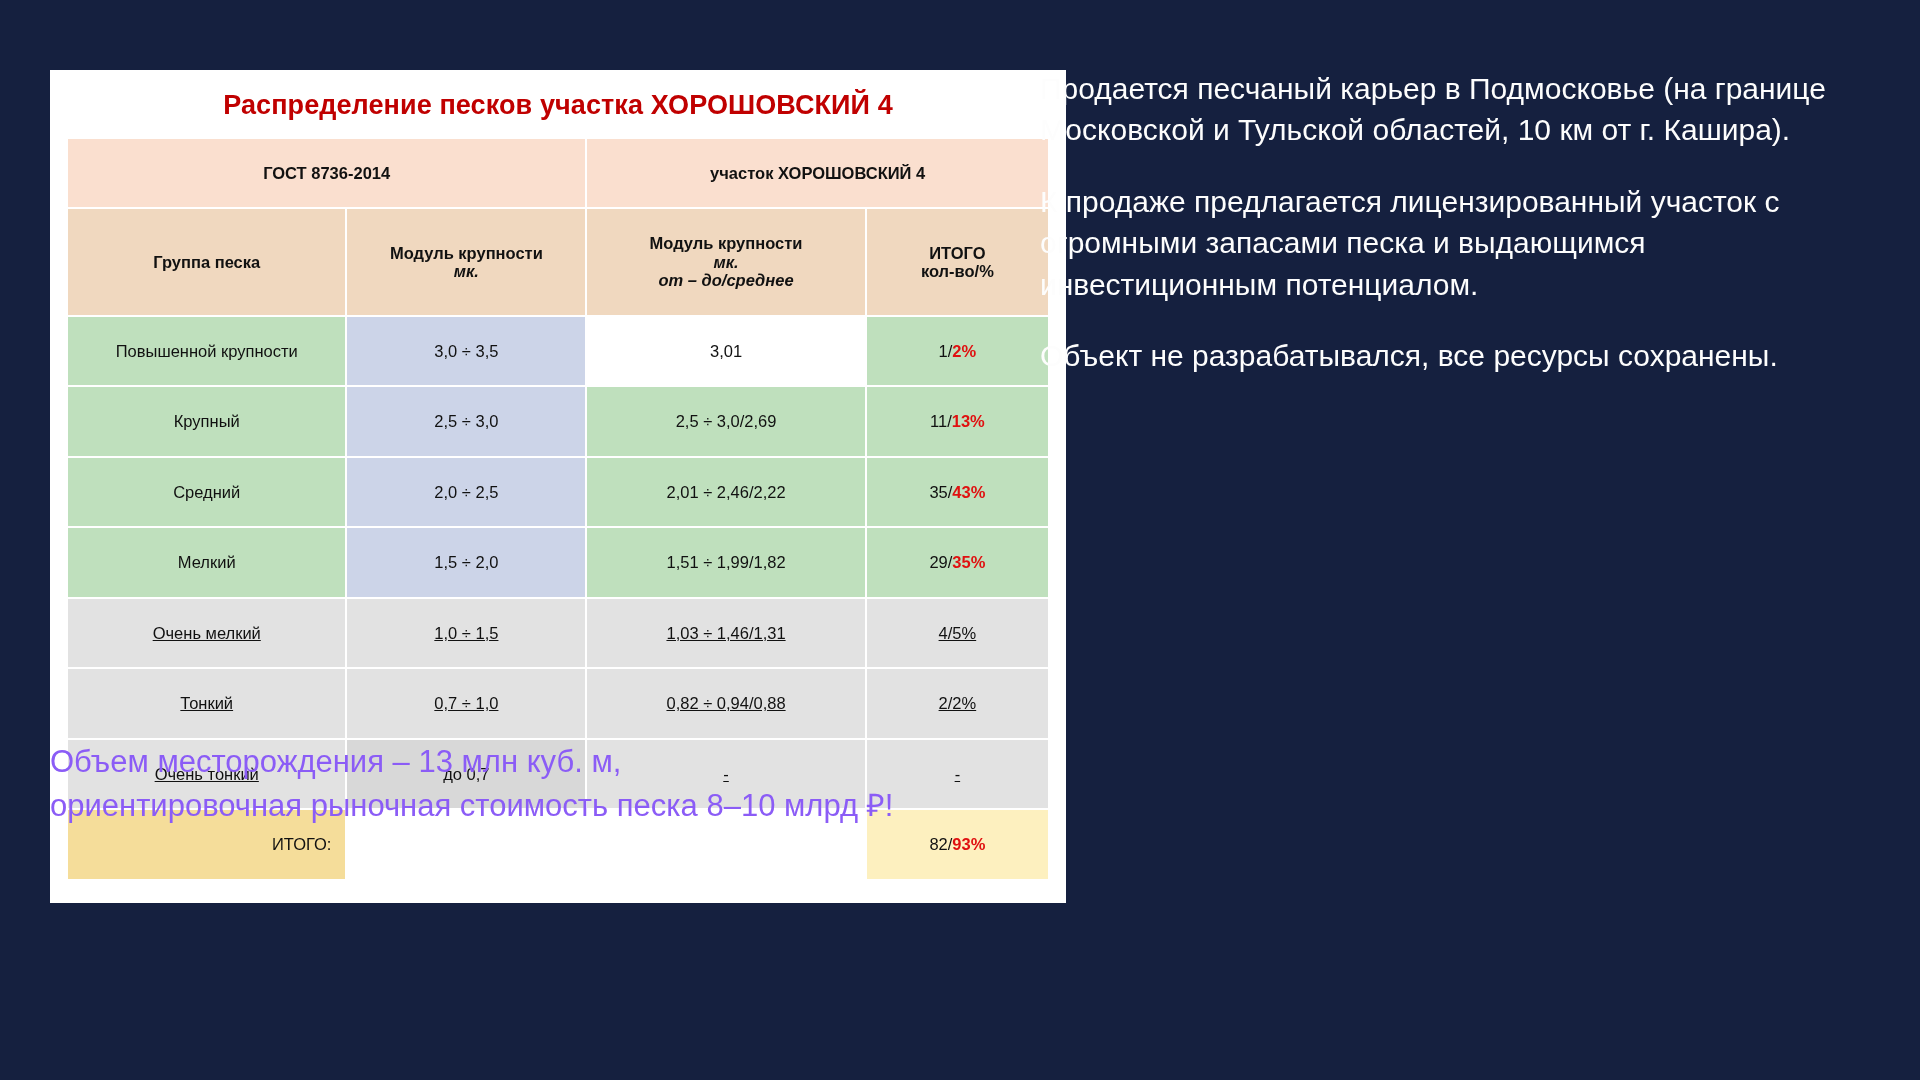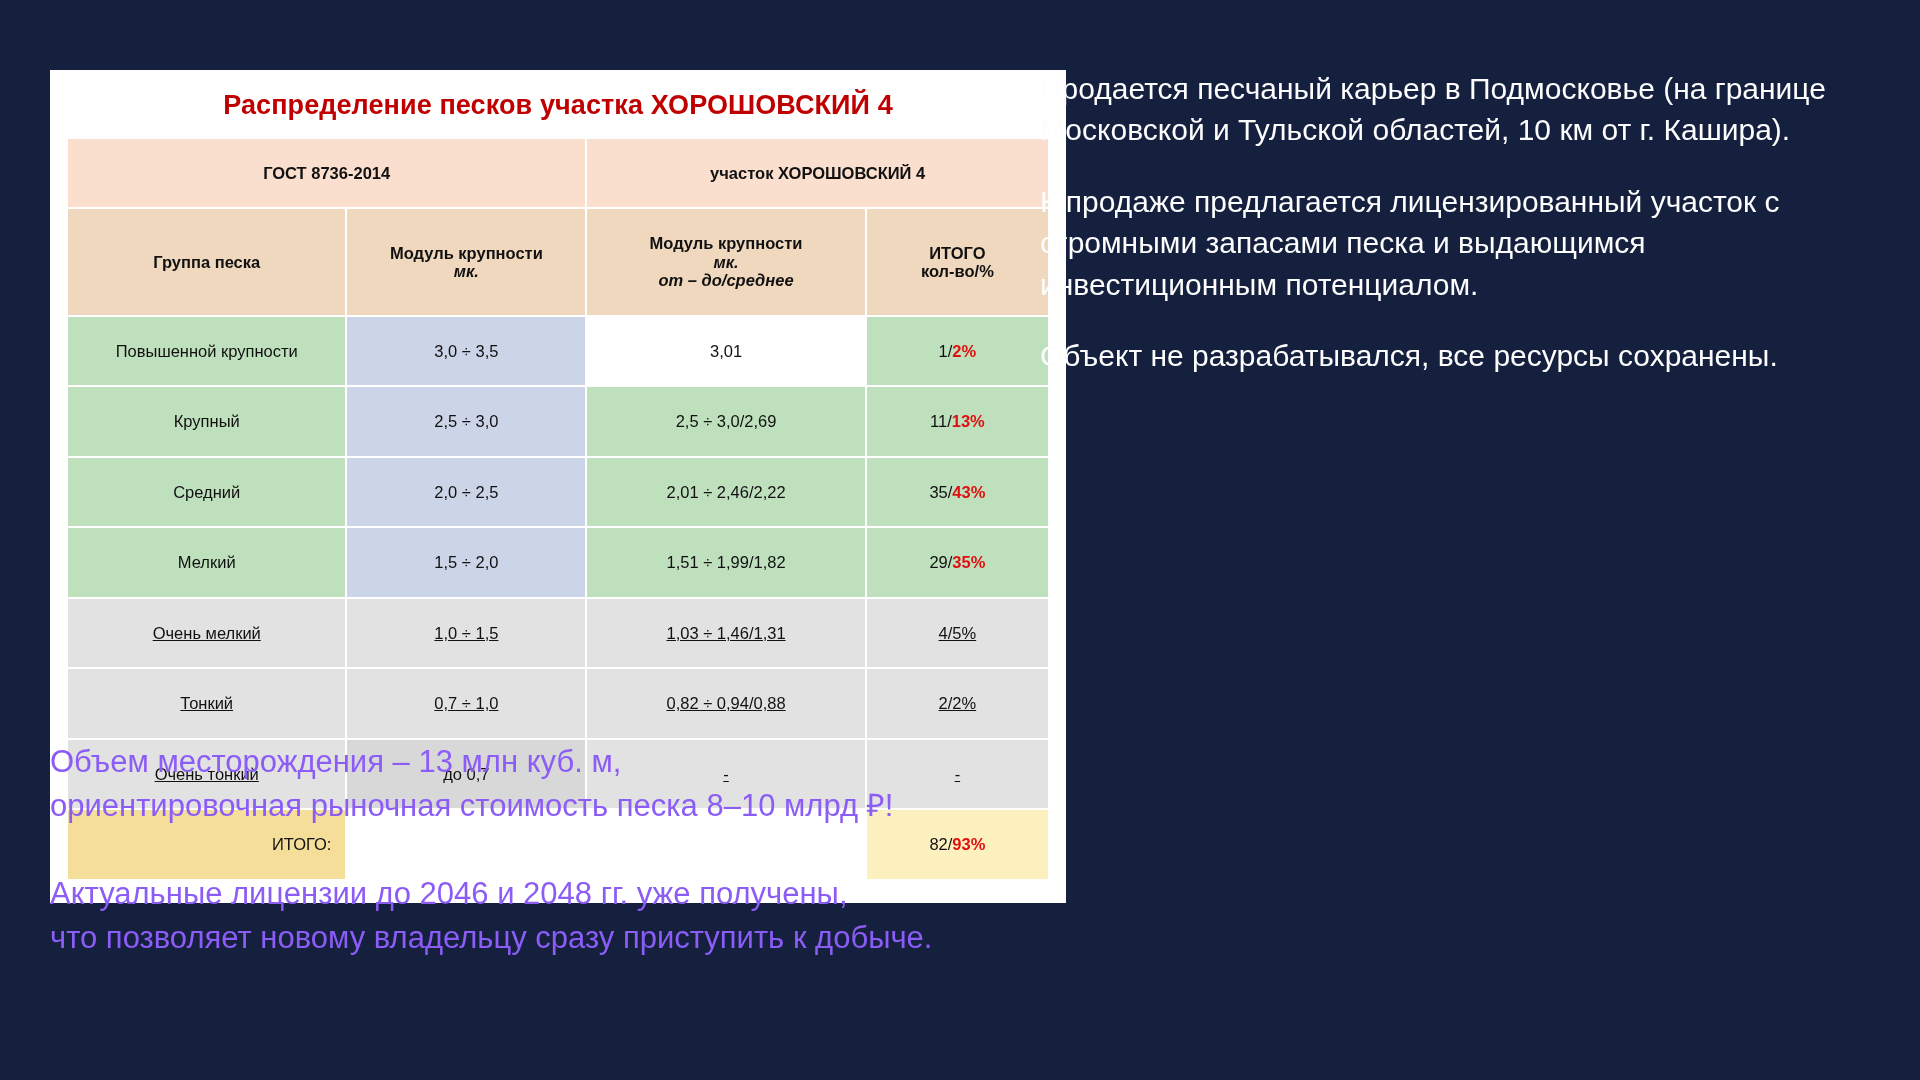--- a/index.html
+++ b/index.html
@@ -191,17 +191,15 @@
 
   <div class="right-text">
     <p>Продается песчаный карьер в Подмосковье (на границе Московской и Тульской областей, 10 км от г. Кашира).</p>
     <p>К продаже предлагается лицензированный участок с огромными запасами песка и выдающимся инвестиционным потенциалом.</p>
     <p>Объект не разрабатывался, все ресурсы сохранены.</p>
   </div>
 
   <div class="bottom-text">
     <p style="white-space:pre-line">Объем месторождения – 13 млн куб. м,
 ориентировочная рыночная стоимость песка 8–10 млрд ₽!</p>
-    <p style="white-space:pre-line">Актуальные лицензии до 2046 и 2048 гг. уже получены,
-что позволяет новому владельцу сразу приступить к добыче.</p>
   </div>
 
 </div>
 
 </body></html>

